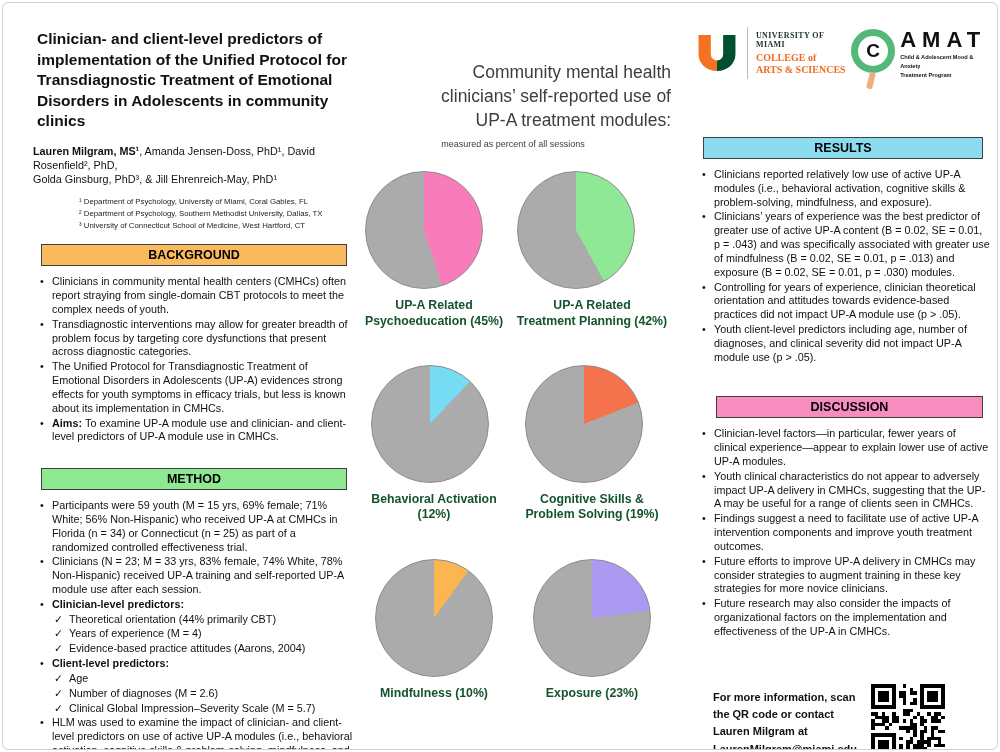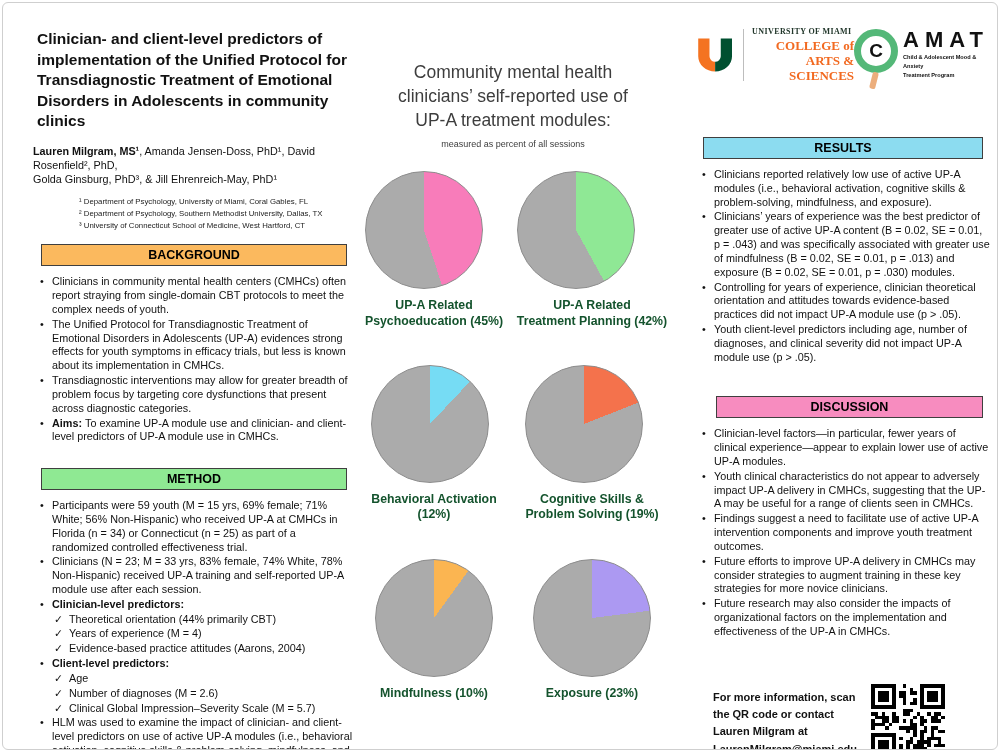--- a/index.html
+++ b/index.html
@@ -28,35 +28,35 @@
   
   .blist{list-style:none;margin:9px 0 0;padding:0 0 0 6px;font-size:10.8px;line-height:1.28;color:#111;}
   .blist li{position:relative;margin-bottom:1px;}
   li.bullet{padding-left:13px;}
   li.bullet::before{content:"•";position:absolute;left:1px;}
   li.check{padding-left:30px;}
   li.check::before{content:"✓";position:absolute;left:15px;}
   .b{font-weight:700;}
 
   
-  .chart-title{font-size:17.5px;line-height:1.36;color:#3d3d3d;text-align:center;white-space:pre-line;}
+  .chart-title{font-size:17.5px;line-height:1.36;color:#3d3d3d;text-align:right;white-space:pre-line;}
   .chart-subtitle{font-size:9px;color:#3d3d3d;text-align:center;margin-top:7px;}
   .pies{display:grid;grid-template-columns:1fr 1fr;row-gap:36px;justify-items:center;margin-top:22px;}
   .pie{width:116px;height:116px;border-radius:50%;border:1px solid #8d8d8d;}
   .pie-label{margin-top:9px;font-size:12.3px;font-weight:700;color:#14532d;text-align:center;
     line-height:1.25;white-space:pre-line;}
 
   
   .logos{display:flex;align-items:flex-start;height:78px;}
   .um-logo{display:flex;align-items:center;gap:8px;}
   .um-u{width:46px;height:42px;}
   .um-divider{width:1px;height:52px;background:#bdbdbd;}
   .um-text{font-family:"Liberation Serif",serif;}
   .um-univ{font-size:8px;font-weight:700;color:#23382c;letter-spacing:.4px;}
-  .um-college{font-size:13px;font-weight:700;color:#f26a21;line-height:1.15;white-space:pre-line;margin-top:3px;text-align:right;}
+  .um-college{font-size:10px;font-weight:700;color:#f26a21;line-height:1.15;white-space:pre-line;margin-top:3px;}
   .camat-logo{display:flex;align-items:flex-start;gap:5px;margin-left:auto;padding-top:2px;}
   .camat-glass{position:relative;width:46px;height:62px;}
   .camat-ring{width:30px;height:30px;border:7px solid #54b878;border-radius:50%;background:#fff;
     display:flex;align-items:center;justify-content:center;font-weight:700;font-size:19px;color:#111;}
   .camat-handle{position:absolute;left:17px;top:43px;width:6px;height:17px;background:#ecae7c;
     transform:rotate(14deg);border-radius:2px;}
   .camat-word{font-weight:700;font-size:22px;letter-spacing:6px;color:#111;line-height:1;}
   .camat-sub{font-size:5.6px;font-weight:700;color:#111;line-height:1.6;white-space:pre-line;margin-top:2px;}
 
   
@@ -85,23 +85,23 @@
 
         <div class="affil">³ University of Connecticut School of Medicine, West Hartford, CT</div>
       </div>
 
     <div class="sec-background">
       <div class="bar" style="background: rgb(251, 185, 94);">BACKGROUND</div>
       <ul class="blist">
 
           <li class="bullet"><span class="b"></span><span>Clinicians in community mental health centers (CMHCs) often report straying from single-domain CBT protocols to meet the complex needs of youth.</span></li>
 
+          <li class="bullet"><span class="b"></span><span>Transdiagnostic interventions may allow for greater breadth of problem focus by targeting core dysfunctions that present across diagnostic categories.</span></li>
+
           <li class="bullet"><span class="b"></span><span>The Unified Protocol for Transdiagnostic Treatment of Emotional Disorders in Adolescents (UP-A) evidences strong effects for youth symptoms in efficacy trials, but less is known about its implementation in CMHCs.</span></li>
-
-          <li class="bullet"><span class="b"></span><span>Transdiagnostic interventions may allow for greater breadth of problem focus by targeting core dysfunctions that present across diagnostic categories.</span></li>
 
           <li class="bullet"><span class="b">Aims: </span><span>To examine UP-A module use and clinician- and client-level predictors of UP-A module use in CMHCs.</span></li>
         </ul>
     </div>
 
     <div class="sec-method">
       <div class="bar" style="background: rgb(143, 233, 147);">METHOD</div>
       <ul class="blist">
 
           <li class="bullet"><span class="b"></span><span>Participants were 59 youth (M = 15 yrs, 69% female; 71% White; 56% Non-Hispanic) who received UP-A at CMHCs in Florida (n = 34) or Connecticut (n = 25) as part of a randomized controlled effectiveness trial.</span></li>

